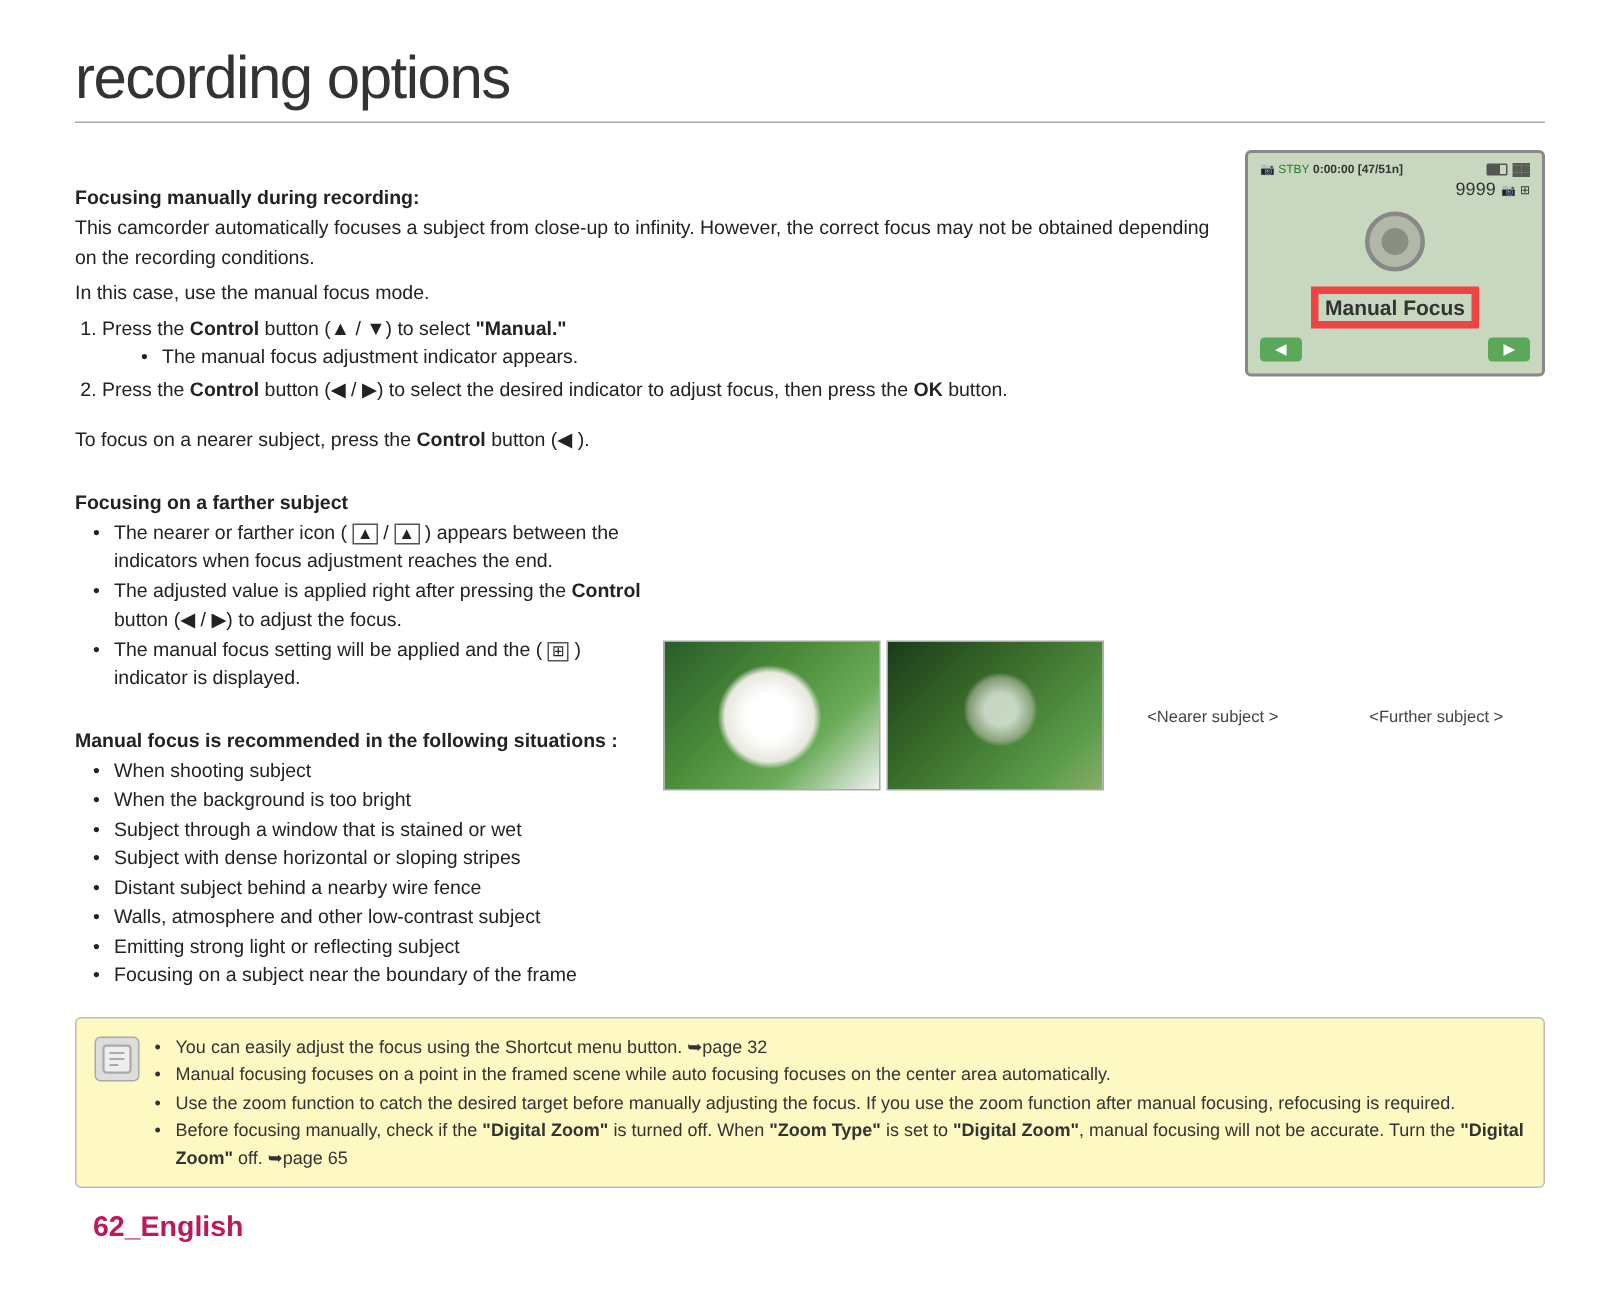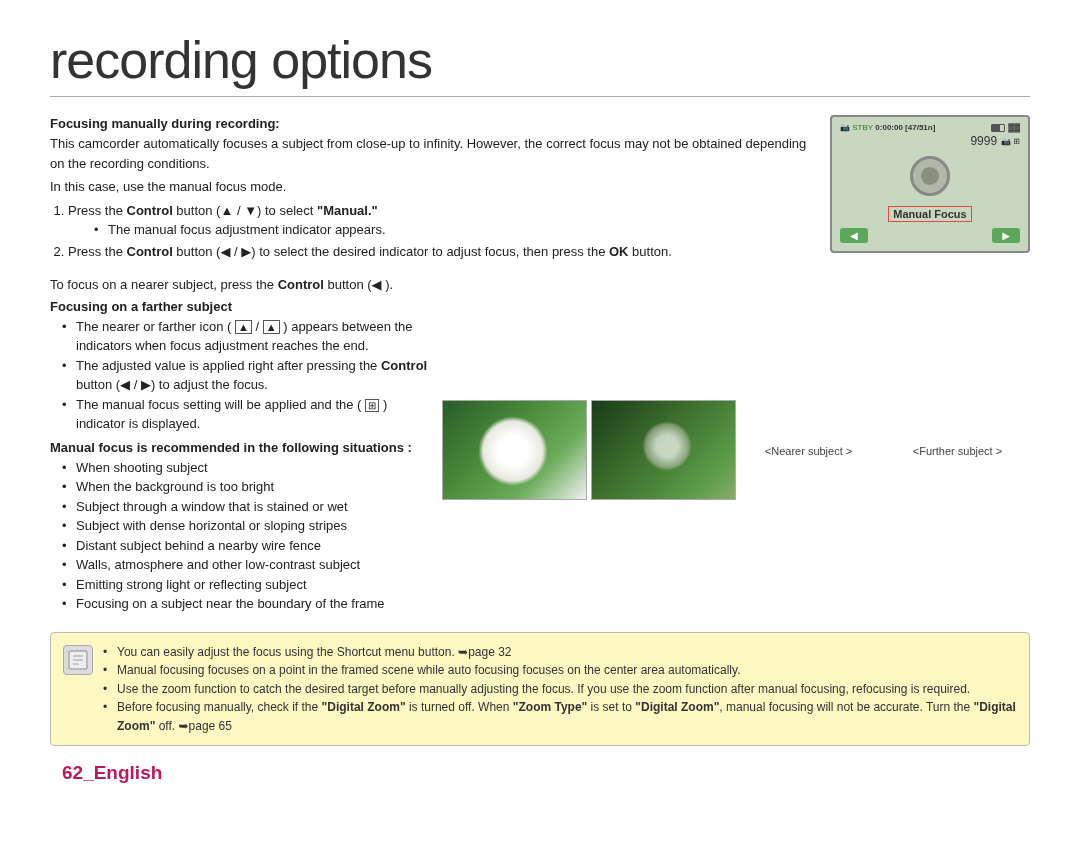--- a/index.html
+++ b/index.html
@@ -7,21 +7,21 @@
       font-family: Arial, sans-serif;
       font-size: 13px;
       color: #222;
       background: #fff;
       width: 1080px;
       min-height: 866px;
       padding: 30px 50px 30px 50px;
     }
     h1.page-title {
       font-family: Arial, sans-serif;
-      font-size: 52px;
+      font-size: 40px;
       font-weight: 300;
       color: #333;
       letter-spacing: -1px;
       border-bottom: 1px solid #aaa;
       padding-bottom: 6px;
       margin-bottom: 18px;
     }
     .content-area {
       display: flex;
       flex-direction: column;
@@ -68,25 +68,25 @@
       margin: 4px auto;
     }
     .lcd-dial-inner {
       width: 18px;
       height: 18px;
       border-radius: 50%;
       background: #8a9080;
     }
     .lcd-manual-focus {
       text-align: center;
-      font-size: 11px;
+      font-size: 14px;
       font-weight: bold;
       color: #333;
       margin: 2px 0;
-      border: 1px solid #ef4444;
+      border: 5px solid #ef4444;
       padding: 1px 4px;
       display: inline-block;
     }
     .lcd-focus-row {
       display: flex;
       justify-content: space-between;
       margin-top: 4px;
     }
     .lcd-focus-btn {
       background: #5ba85b;
@@ -94,21 +94,21 @@
       border: none;
       border-radius: 3px;
       padding: 2px 10px;
       font-size: 10px;
       cursor: pointer;
     }
 
     .section-heading {
       font-weight: bold;
       font-size: 13px;
-      margin-top: 1px;
+      margin-top: 24px;
       margin-bottom: 3px;
     }
     p.body-text {
       font-size: 13px;
       line-height: 1.5;
       margin-bottom: 4px;
     }
     .numbered-list {
       margin-left: 18px;
       margin-bottom: 4px;

